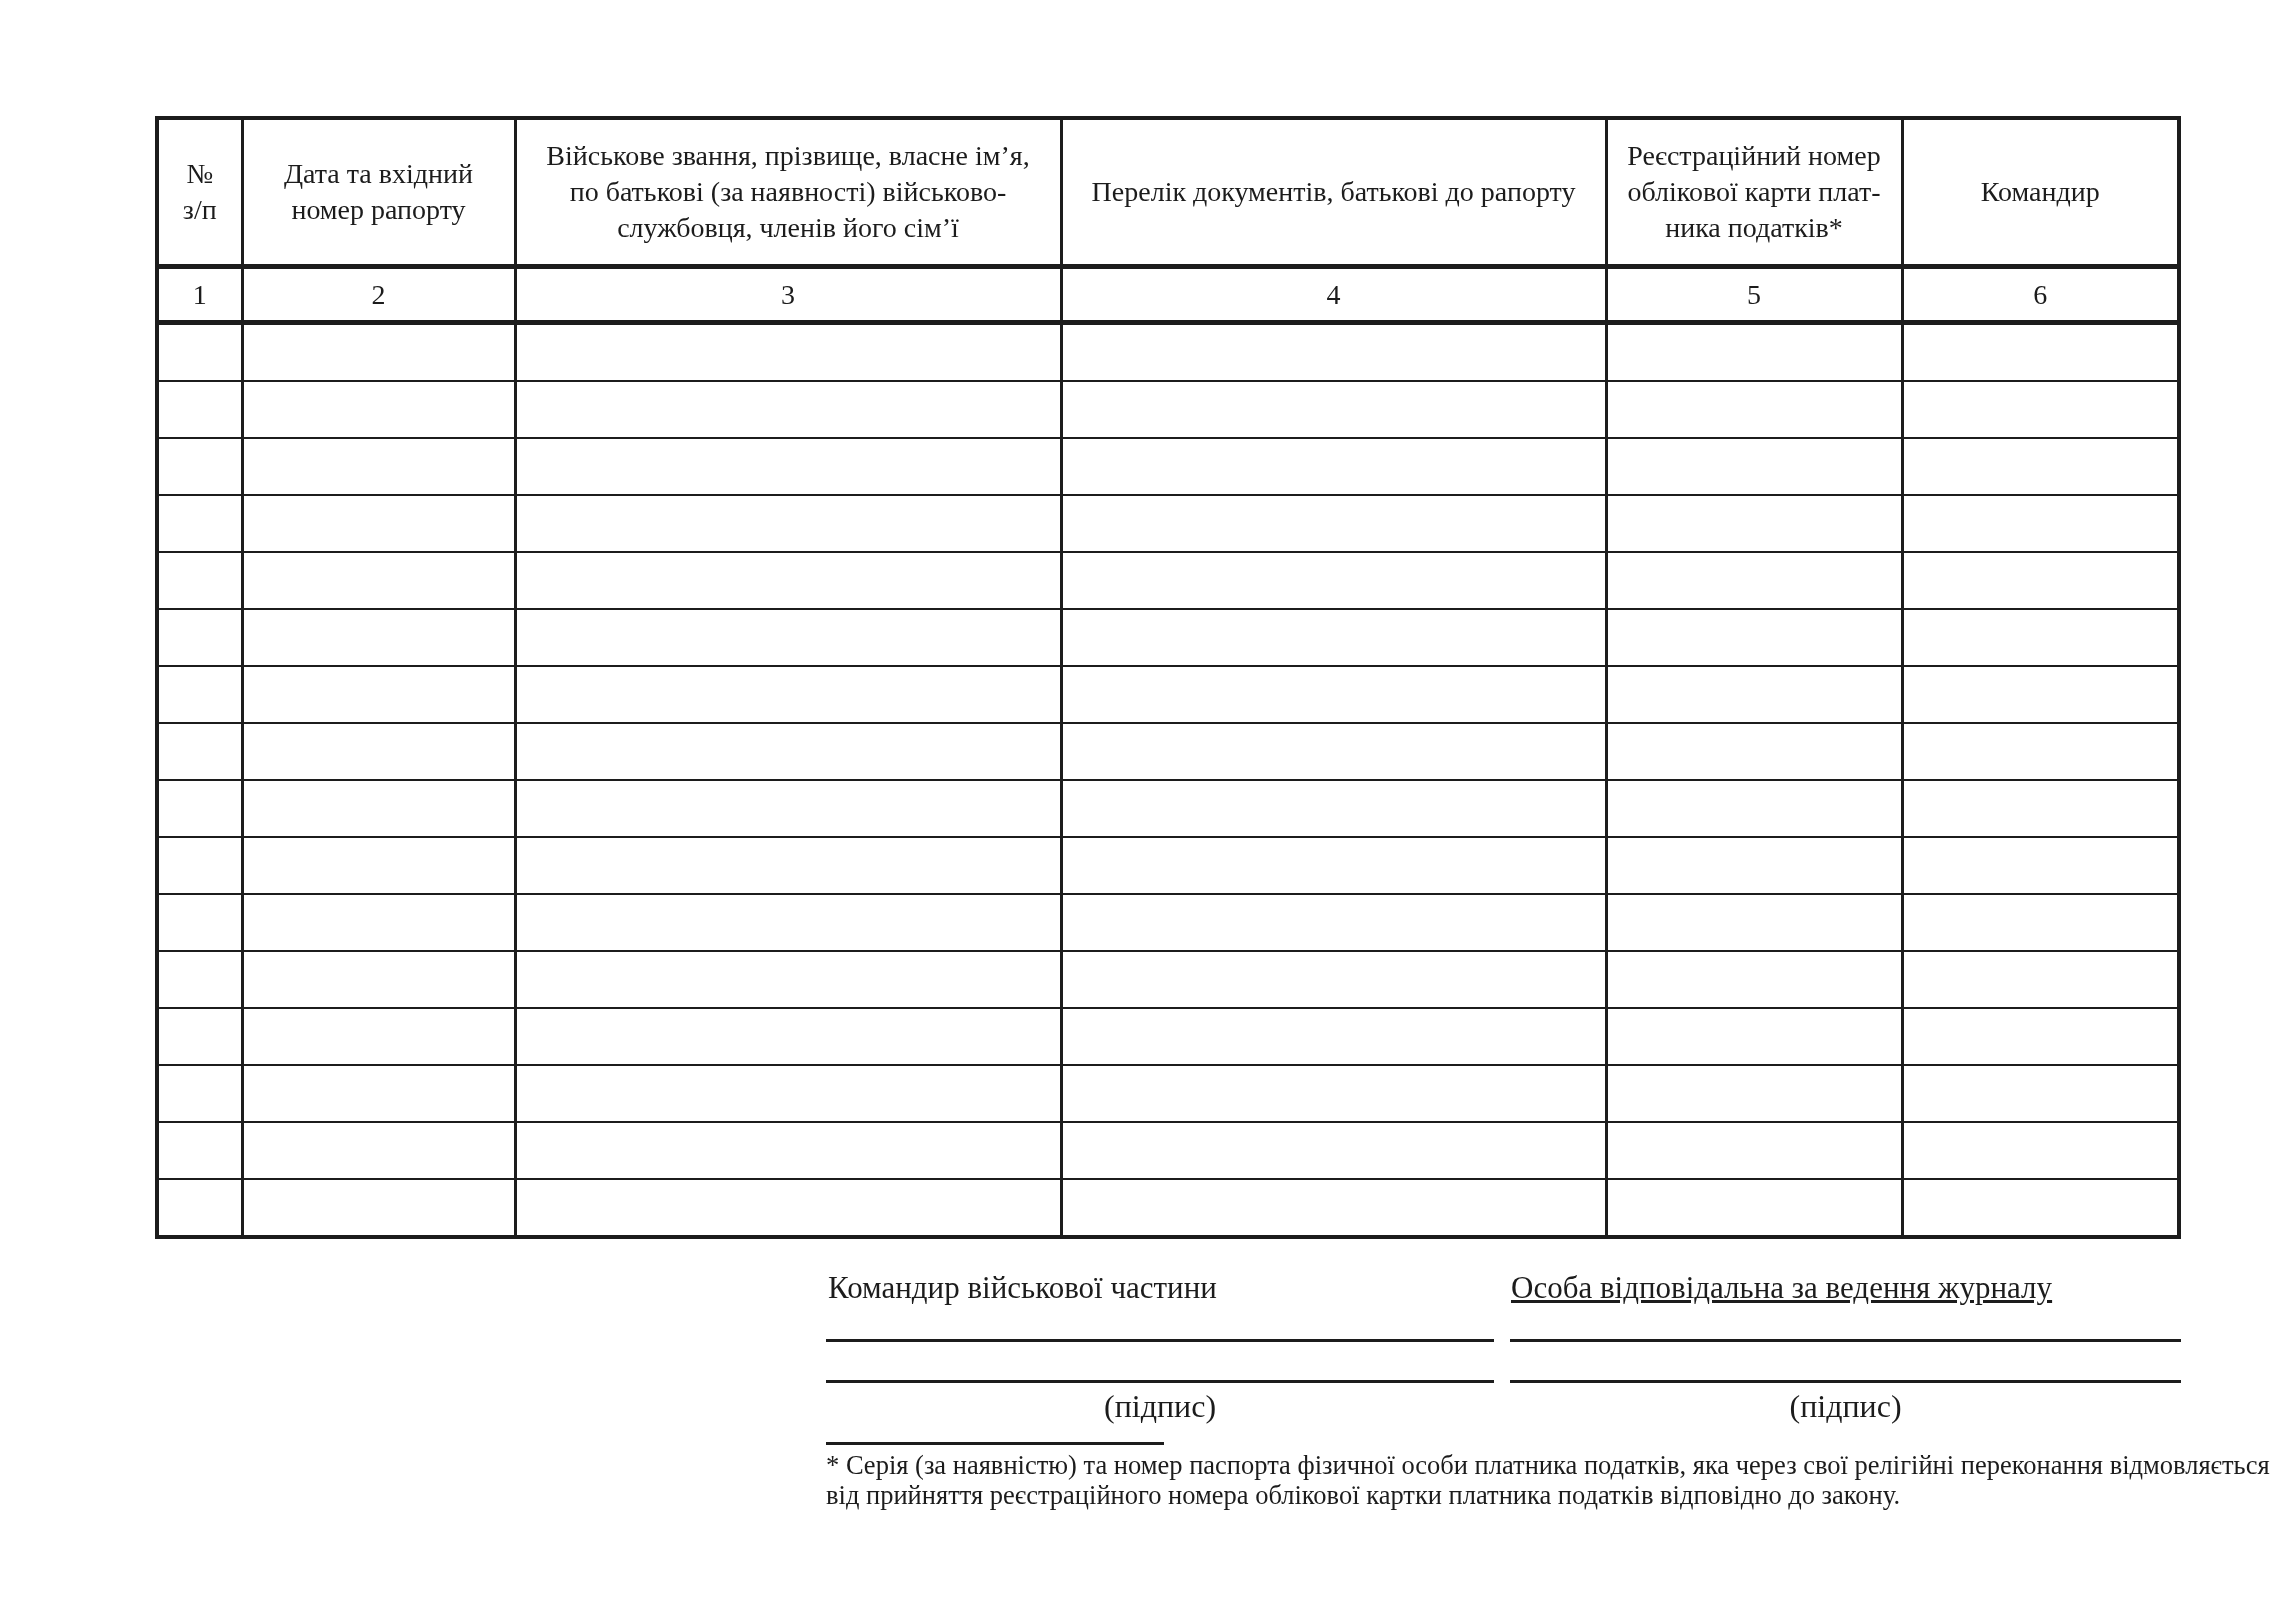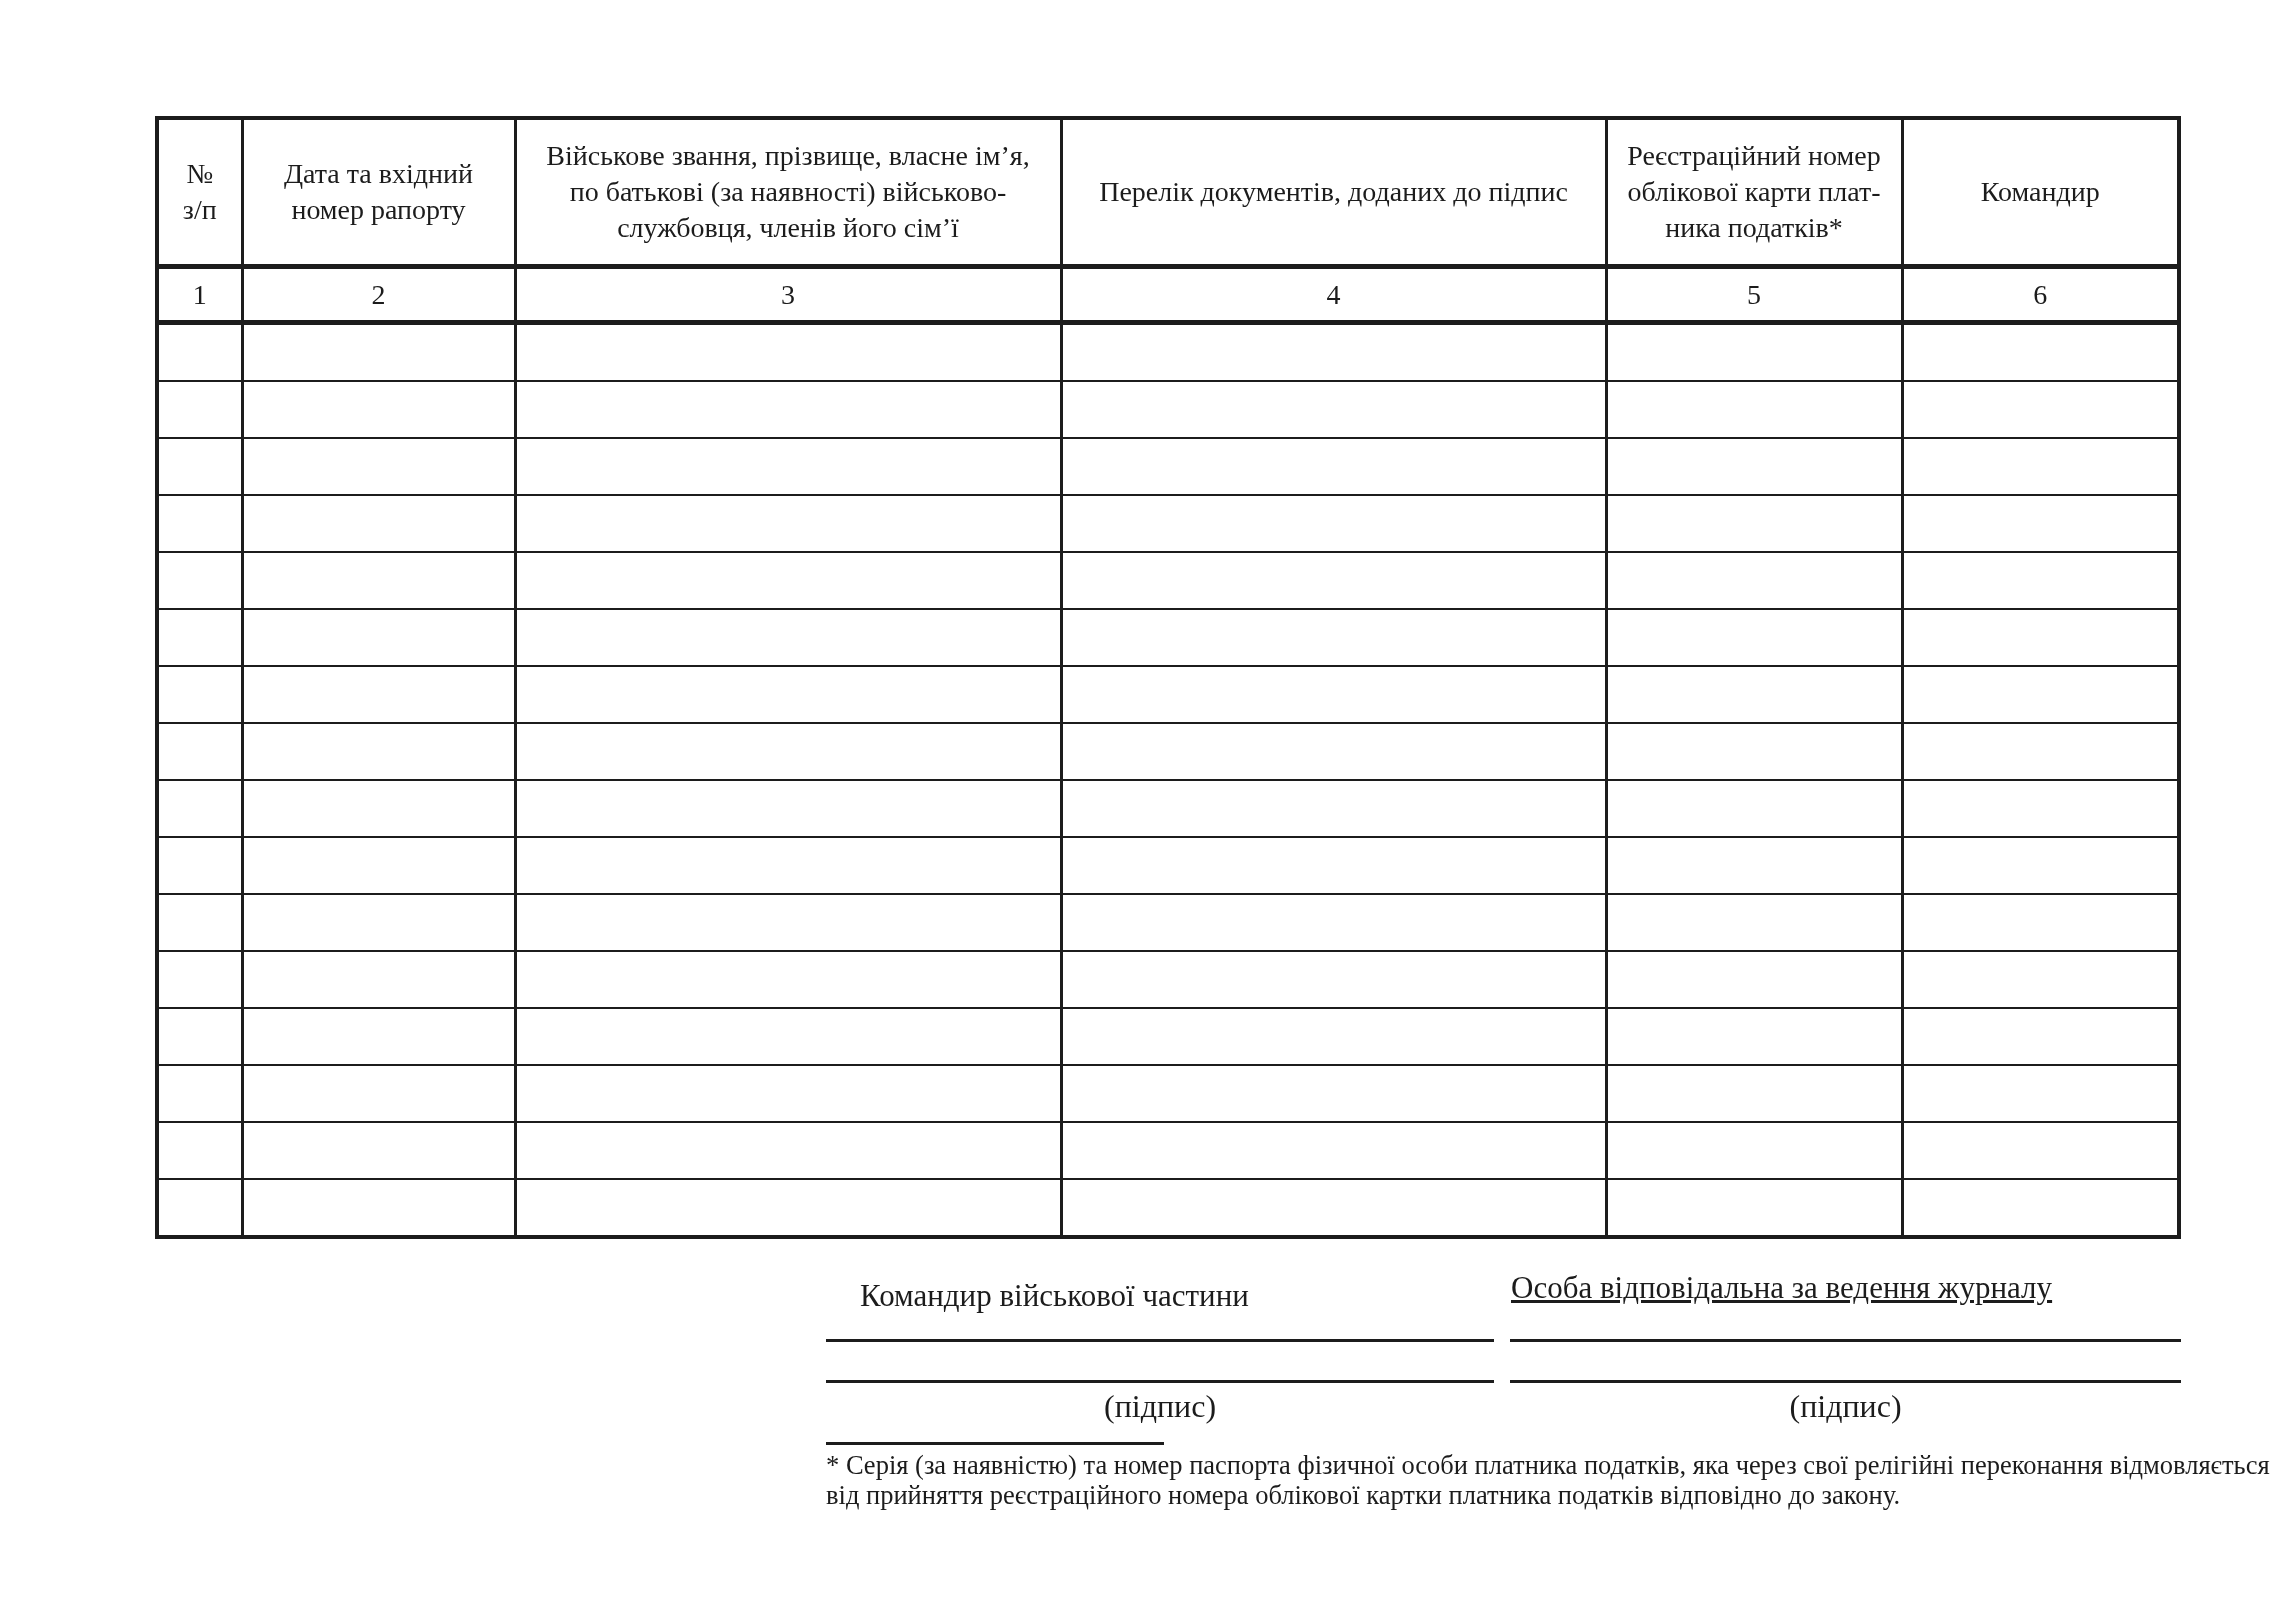--- a/index.html
+++ b/index.html
@@ -61,21 +61,21 @@
     border-bottom-width: 2.9px;
   }
 
   
   .sig-title {
     position: absolute;
     top: 1270px;
     font-size: 31px;
     white-space: nowrap;
   }
-  .sig-title.left  { left: 860px; margin-top: 8px;  }
+  .sig-title.left  { left: 828px;  }
   .sig-title.right { left: 1511px; text-decoration: underline; }
 
   .sig-line {
     position: absolute;
     height: 2.9px;
     background: #1c1c1c;
   }
   .sig-line.l1 { left: 826px;  top: 1339px; width: 668px; }
   .sig-line.l2 { left: 826px;  top: 1380px; width: 668px; }
   .sig-line.r1 { left: 1510px; top: 1339px; width: 671px; }
@@ -125,21 +125,21 @@
     </colgroup>
     <thead>
       <tr class="head-row">
         <th>№
 з/п</th>
         <th>Дата та вхідний
 номер рапорту</th>
         <th>Військове звання, прізвище, власне ім’я,
 по батькові (за наявності) військово-
 службовця, членів його сім’ї</th>
-        <th>Перелік документів, доданих до підпис</th>
+        <th>Перелік документів, батькові до рапорту</th>
         <th>Реєстраційний номер
 облікової карти плат-
 ника податків*</th>
         <th>Командир</th>
       </tr>
       <tr class="num-row">
         <td>1</td>
         <td>2</td>
         <td>3</td>
         <td>4</td>

